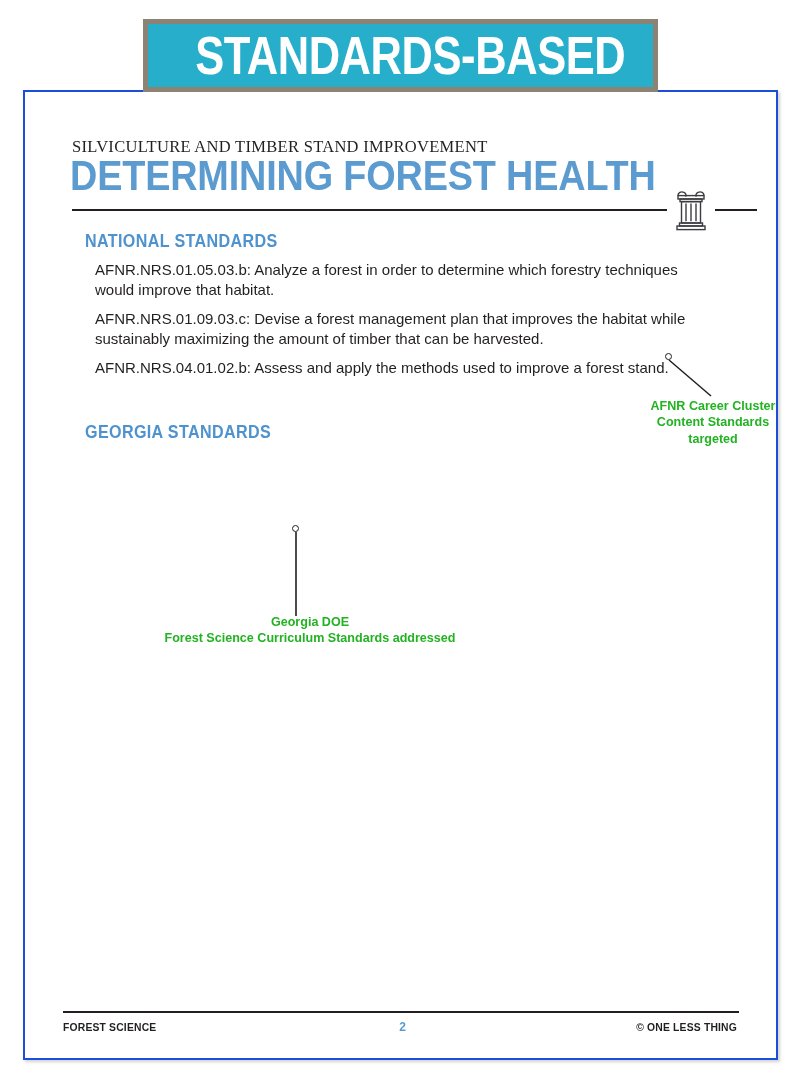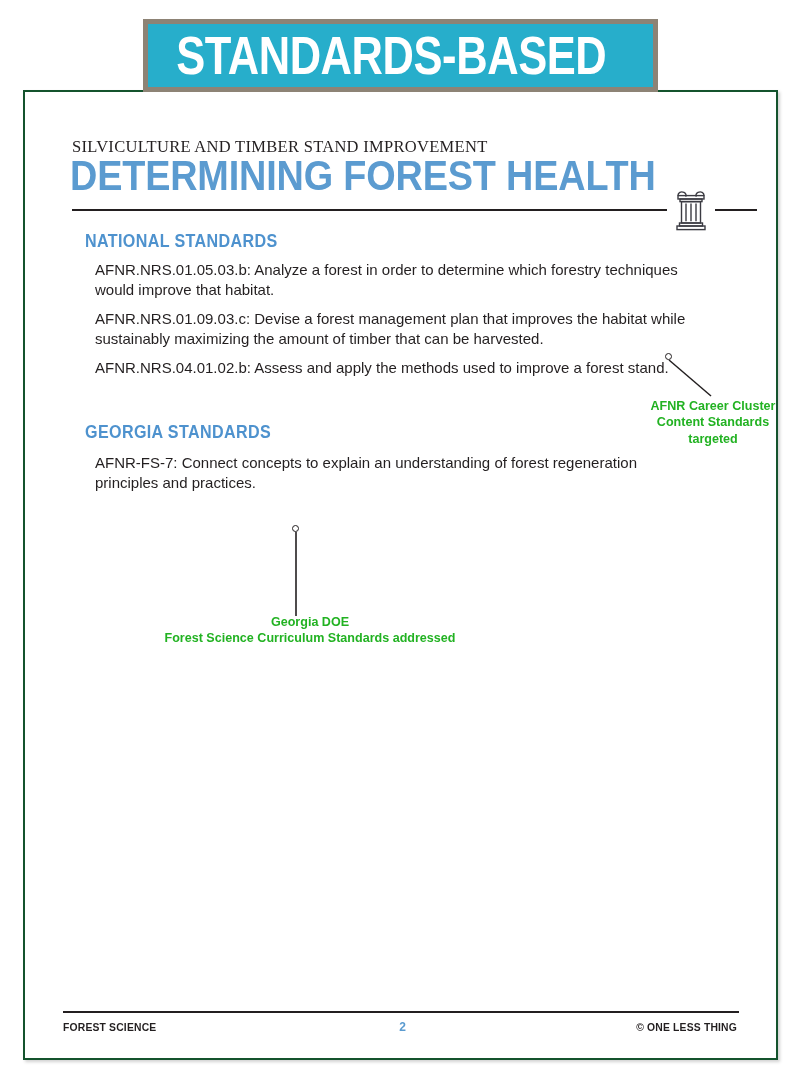--- a/index.html
+++ b/index.html
@@ -21,21 +21,21 @@
     left: 143px;
     top: 19px;
     width: 515px;
     height: 73px;
     background: #27AECB;
     border: 5px solid #8d8375;
     box-sizing: border-box;
     z-index: 5;
     display: flex;
     align-items: center;
-    justify-content: flex-end;
+    justify-content: flex-start;
   }
   #banner-text {
     color: #ffffff;
     font-family: "Liberation Sans Narrow", "Liberation Sans", sans-serif;
     font-weight: bold;
     font-size: 53px;
     letter-spacing: -0.5px;
     transform: scaleX(0.82);
     transform-origin: center;
     white-space: nowrap;
@@ -43,21 +43,21 @@
   }
 
   
   #page-sheet {
     position: absolute;
     left: 23px;
     top: 90px;
     width: 755px;
     height: 970px;
     background: #ffffff;
-    border: 2px solid #14532d;
+    border: 2px solid #1d4ed8;
     box-sizing: border-box;
     box-shadow: 2px 2px 3px rgba(0,0,0,0.18);
   }
 
   
   #eyebrow {
     position: absolute;
     left: 47px;
     top: 45px;
     font-family: "Liberation Serif", serif;
@@ -232,21 +232,20 @@
 
   <div class="section-heading" id="heading-national">NATIONAL STANDARDS</div>
   <div class="std-list" id="list-national">
     <div class="std-item">AFNR.NRS.01.05.03.b: Analyze a forest in order to determine which forestry techniques would improve that habitat.</div>
     <div class="std-item">AFNR.NRS.01.09.03.c: Devise a forest management plan that improves the habitat while sustainably maximizing the amount of timber that can be harvested.</div>
     <div class="std-item">AFNR.NRS.04.01.02.b: Assess and apply the methods used to improve a forest stand.</div>
   </div>
 
   <div class="section-heading" id="heading-georgia">GEORGIA STANDARDS</div>
   <div class="std-list" id="list-georgia">
-    <div class="std-item">AFNR-FS-7: Connect concepts to explain an understanding of forest regeneration principles and practices.</div>
   </div>
 
   <svg class="leader" style="left:636px; top:258px; width:60px; height:48px;" viewBox="0 0 60 48">
     <line x1="8" y1="10" x2="50" y2="46" stroke="#231f20" stroke-width="1.5"></line>
   </svg>
   <div class="leader-dot" style="left:640px; top:261px;"></div>
 
   <div class="annotation" id="annot-afnr">
     <div>AFNR Career Cluster</div>
     <div>Content Standards</div>

